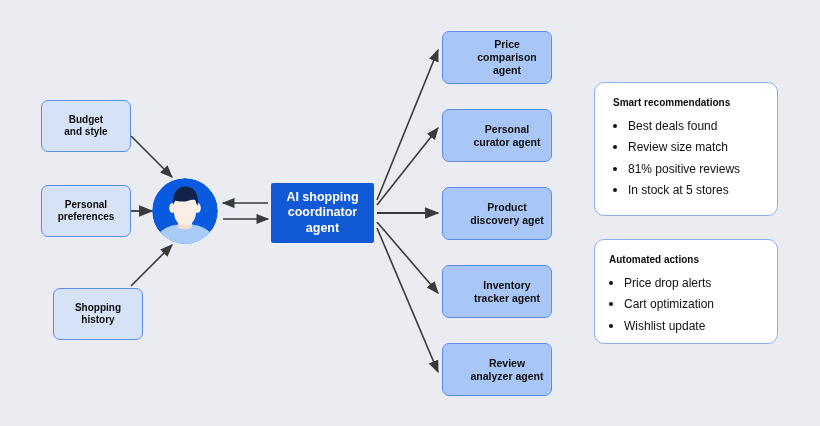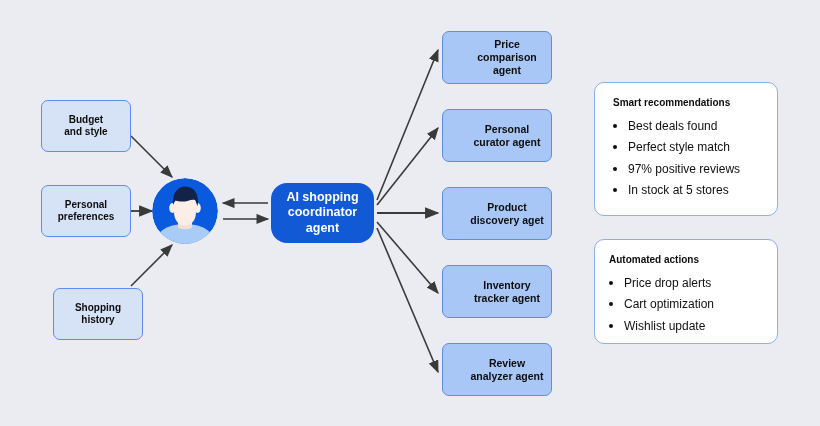--- a/index.html
+++ b/index.html
@@ -49,21 +49,21 @@
     height: 52px;
   }
 
   .center-node {
     background: #1259d6;
     color: #ffffff;
     font-size: 12.5px;
     font-weight: 700;
     width: 103px;
     height: 60px;
-    border-radius: 16px;
+    border-radius: 2px;
   }
 
   .agent-node {
     background: #a9c7f6;
     border: 1.4px solid #5b8def;
     color: #0d0d0d;
     font-size: 10.5px;
     font-weight: 700;
     width: 110px;
     height: 53px;
@@ -224,22 +224,22 @@
     <div>
       <span>Inventory</span><br>
       <span>tracker agent</span>
     </div>
   </div>
 
   <div class="card" style="left:594px; top:82px; width:184px; height:134px;">
     <div class="card-title">Smart recommendations</div>
     <ul class="card-list">
       <li>Best deals found</li>
-      <li>Perfect style match</li>
-      <li>97% positive reviews</li>
+      <li>Review size match</li>
+      <li>81% positive reviews</li>
       <li>In stock at 5 stores</li>
     </ul>
   </div>
 
   <div class="card" style="left:594px; top:239px; width:184px; height:105px;padding-left:12px;">
     <div class="card-title">Automated actions</div>
     <ul class="card-list">
       <li>Price drop alerts</li>
       <li>Cart optimization</li>
       <li>Wishlist update</li>

